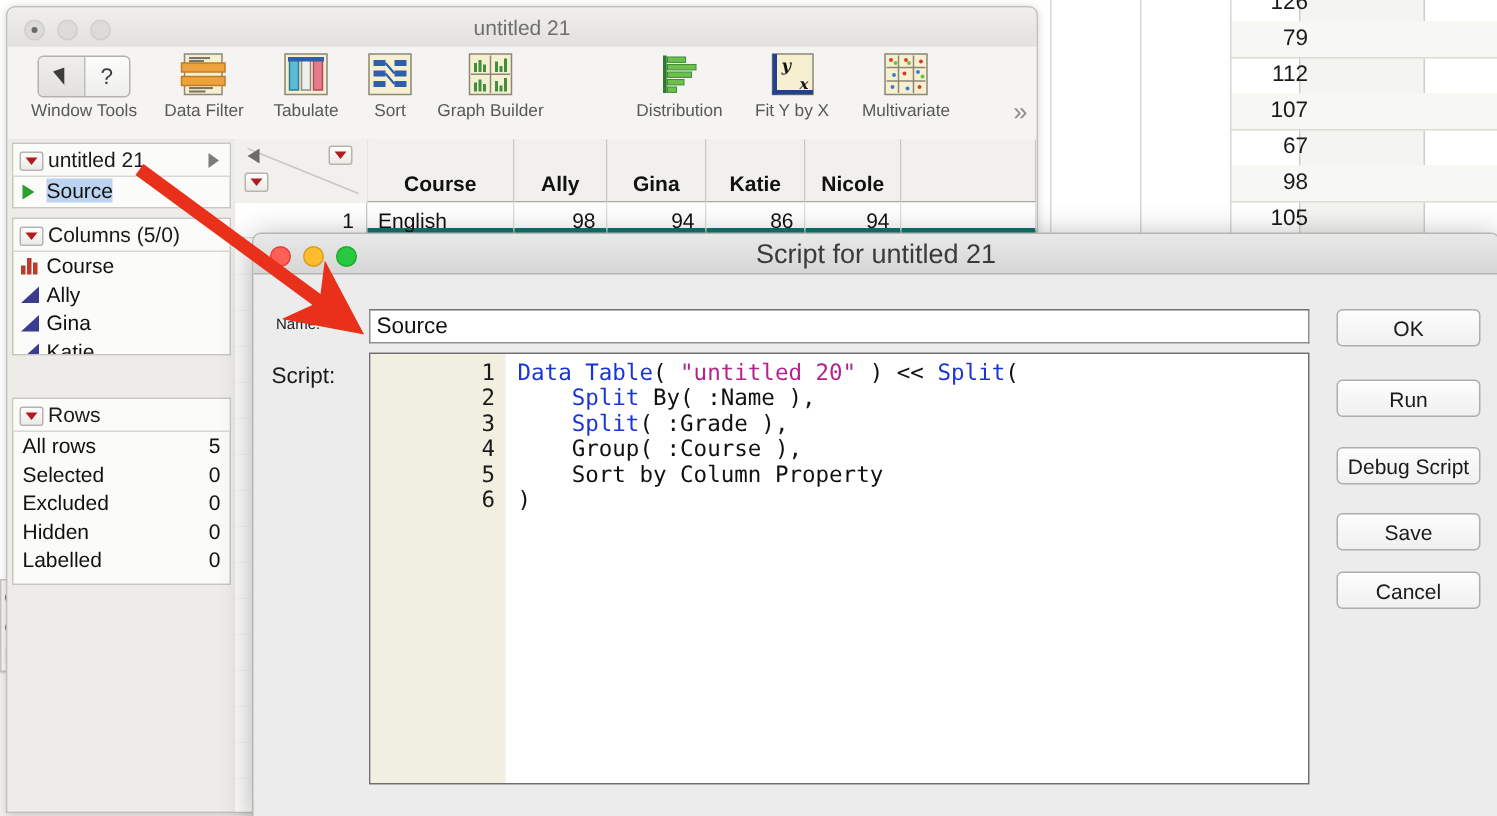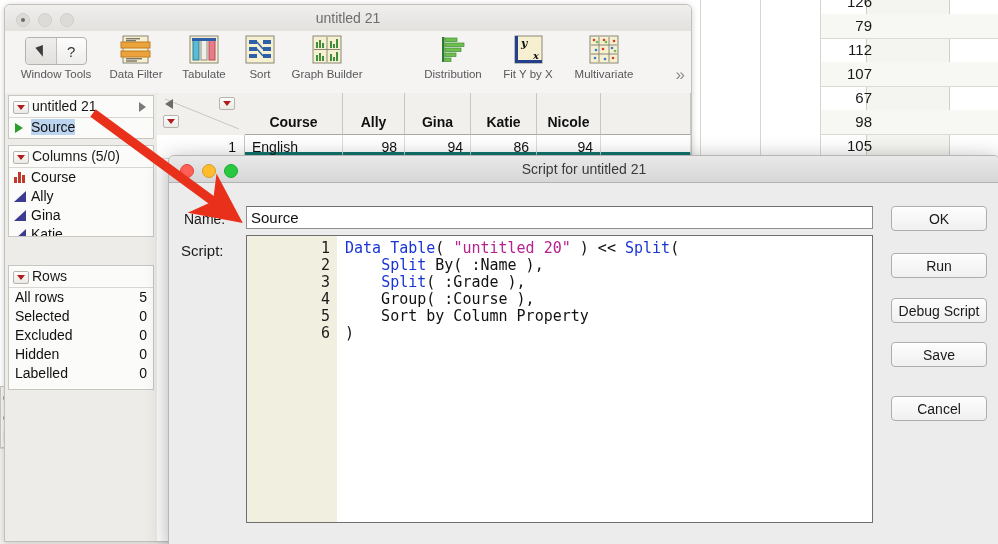--- a/index.html
+++ b/index.html
@@ -84,26 +84,26 @@
   .data-cell.txt{text-align:left;padding-left:7px;}
   .rowhdr{position:absolute;left:0;width:88px;height:24px;line-height:24px;text-align:right;padding-right:8px;box-sizing:border-box;font-size:14px;color:#111;background:#fff;border-right:1px solid #c9c7c2;border-bottom:1px solid #dedcd7;}
 
   
   #dialog{
     left:168px;top:155px;width:830px;height:389px;
     background:#ececec;border:1px solid #b6b6b6;border-radius:6px 6px 0 0;
     box-shadow:0 4px 22px rgba(0,0,0,.32);overflow:hidden;
   }
   #dlg-titlebar{left:0;top:0;width:830px;height:26px;background:linear-gradient(#e9e9e9,#d6d6d6);border-bottom:1px solid #b3b3b3;}
-  #dlg-title{left:0;top:0;width:830px;height:26px;line-height:26px;text-align:center;font-size:14px;color:#3a3a3a;}
+  #dlg-title{left:0;top:0;width:830px;height:26px;line-height:26px;text-align:center;font-size:18px;color:#3a3a3a;}
   .tl-red{background:#ff5f57;border:1px solid #e0443e;}
   .tl-yel{background:#febc2e;border:1px solid #d89d23;}
   .tl-grn{background:#28c840;border:1px solid #1dad2b;}
 
-  #lbl-name{left:15px;top:55px;font-size:14px;color:#1a1a1a;}
+  #lbl-name{left:15px;top:55px;font-size:10px;color:#1a1a1a;}
   #lbl-script{left:12px;top:86px;font-size:15px;color:#1a1a1a;}
 
   #name-field{
     left:77px;top:50px;width:627px;height:23px;
     background:#ffffff;border:1px solid #8e8e8e;border-top-color:#6f6f6f;box-sizing:border-box;
     font-size:15px;color:#111;line-height:21px;padding-left:4px;
   }
 
   #script-box{
     left:77px;top:79px;width:627px;height:288px;
@@ -474,21 +474,21 @@
         <div class="codeline" style="top: 55px;">    Group( :Course ),</div>
         <div class="codeline" style="top: 72px;">    Sort by Column Property</div>
         <div class="codeline" style="top: 89px;">)</div>
       </div>
   </div>
 
   <div class="dlg-btn" style="top:50px;">OK</div>
   <div class="dlg-btn" style="top:97px;">Run</div>
   <div class="dlg-btn" style="top:142px;">Debug Script</div>
   <div class="dlg-btn" style="top:186px;">Save</div>
-  <div class="dlg-btn" style="top:225px;margin-top:15px;">Cancel</div>
+  <div class="dlg-btn" style="top:225px;">Cancel</div>
 </div>
 
 <svg class="abs" id="arrow">
   <defs>
     <marker id="ah" markerWidth="6" markerHeight="6" refX="2.6" refY="3" orient="auto">
       <path d="M0,0.3 L5.6,3 L0,5.7 L1.5,3 Z" fill="#e8301a"></path>
     </marker>
   </defs>
   <line id="arrow-line" x1="93" y1="113" x2="221" y2="207" stroke="#e8301a" stroke-width="9" marker-end="url(#ah)"></line>
 </svg>

